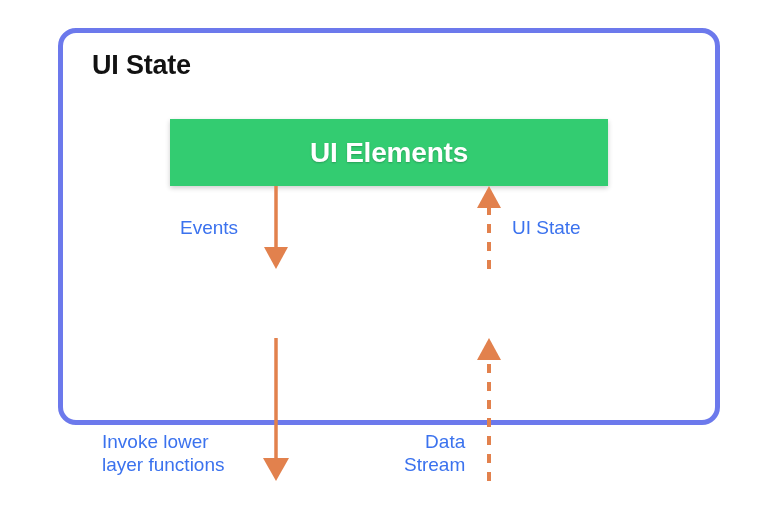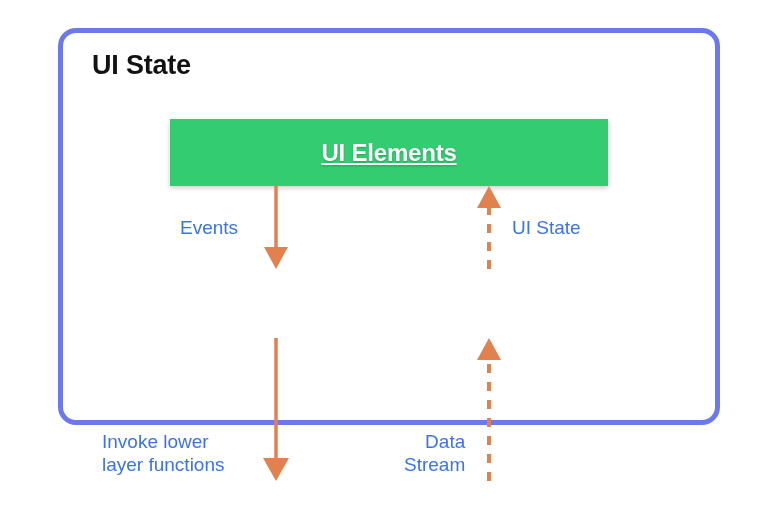--- a/index.html
+++ b/index.html
@@ -51,26 +51,25 @@
   .component-box {
     position: absolute;
     display: flex;
     align-items: center;
     justify-content: center;
     box-shadow: 0 2px 5px rgba(0,0,0,0.20);
     box-sizing: border-box;
   }
   .component-label {
     color: #ffffff;
-    font-size: 24px;
+    font-size: 28px;
     font-weight: bold;
     letter-spacing: -0.2px;
     text-shadow: 0 1px 2px rgba(0,0,0,0.22);
     white-space: nowrap;
-    text-decoration: underline;
   }
 
   #ui-elements-box {
     left: 170px;
     top: 119px;
     width: 438px;
     height: 67px;
     background: #33cc71;
   }
 

